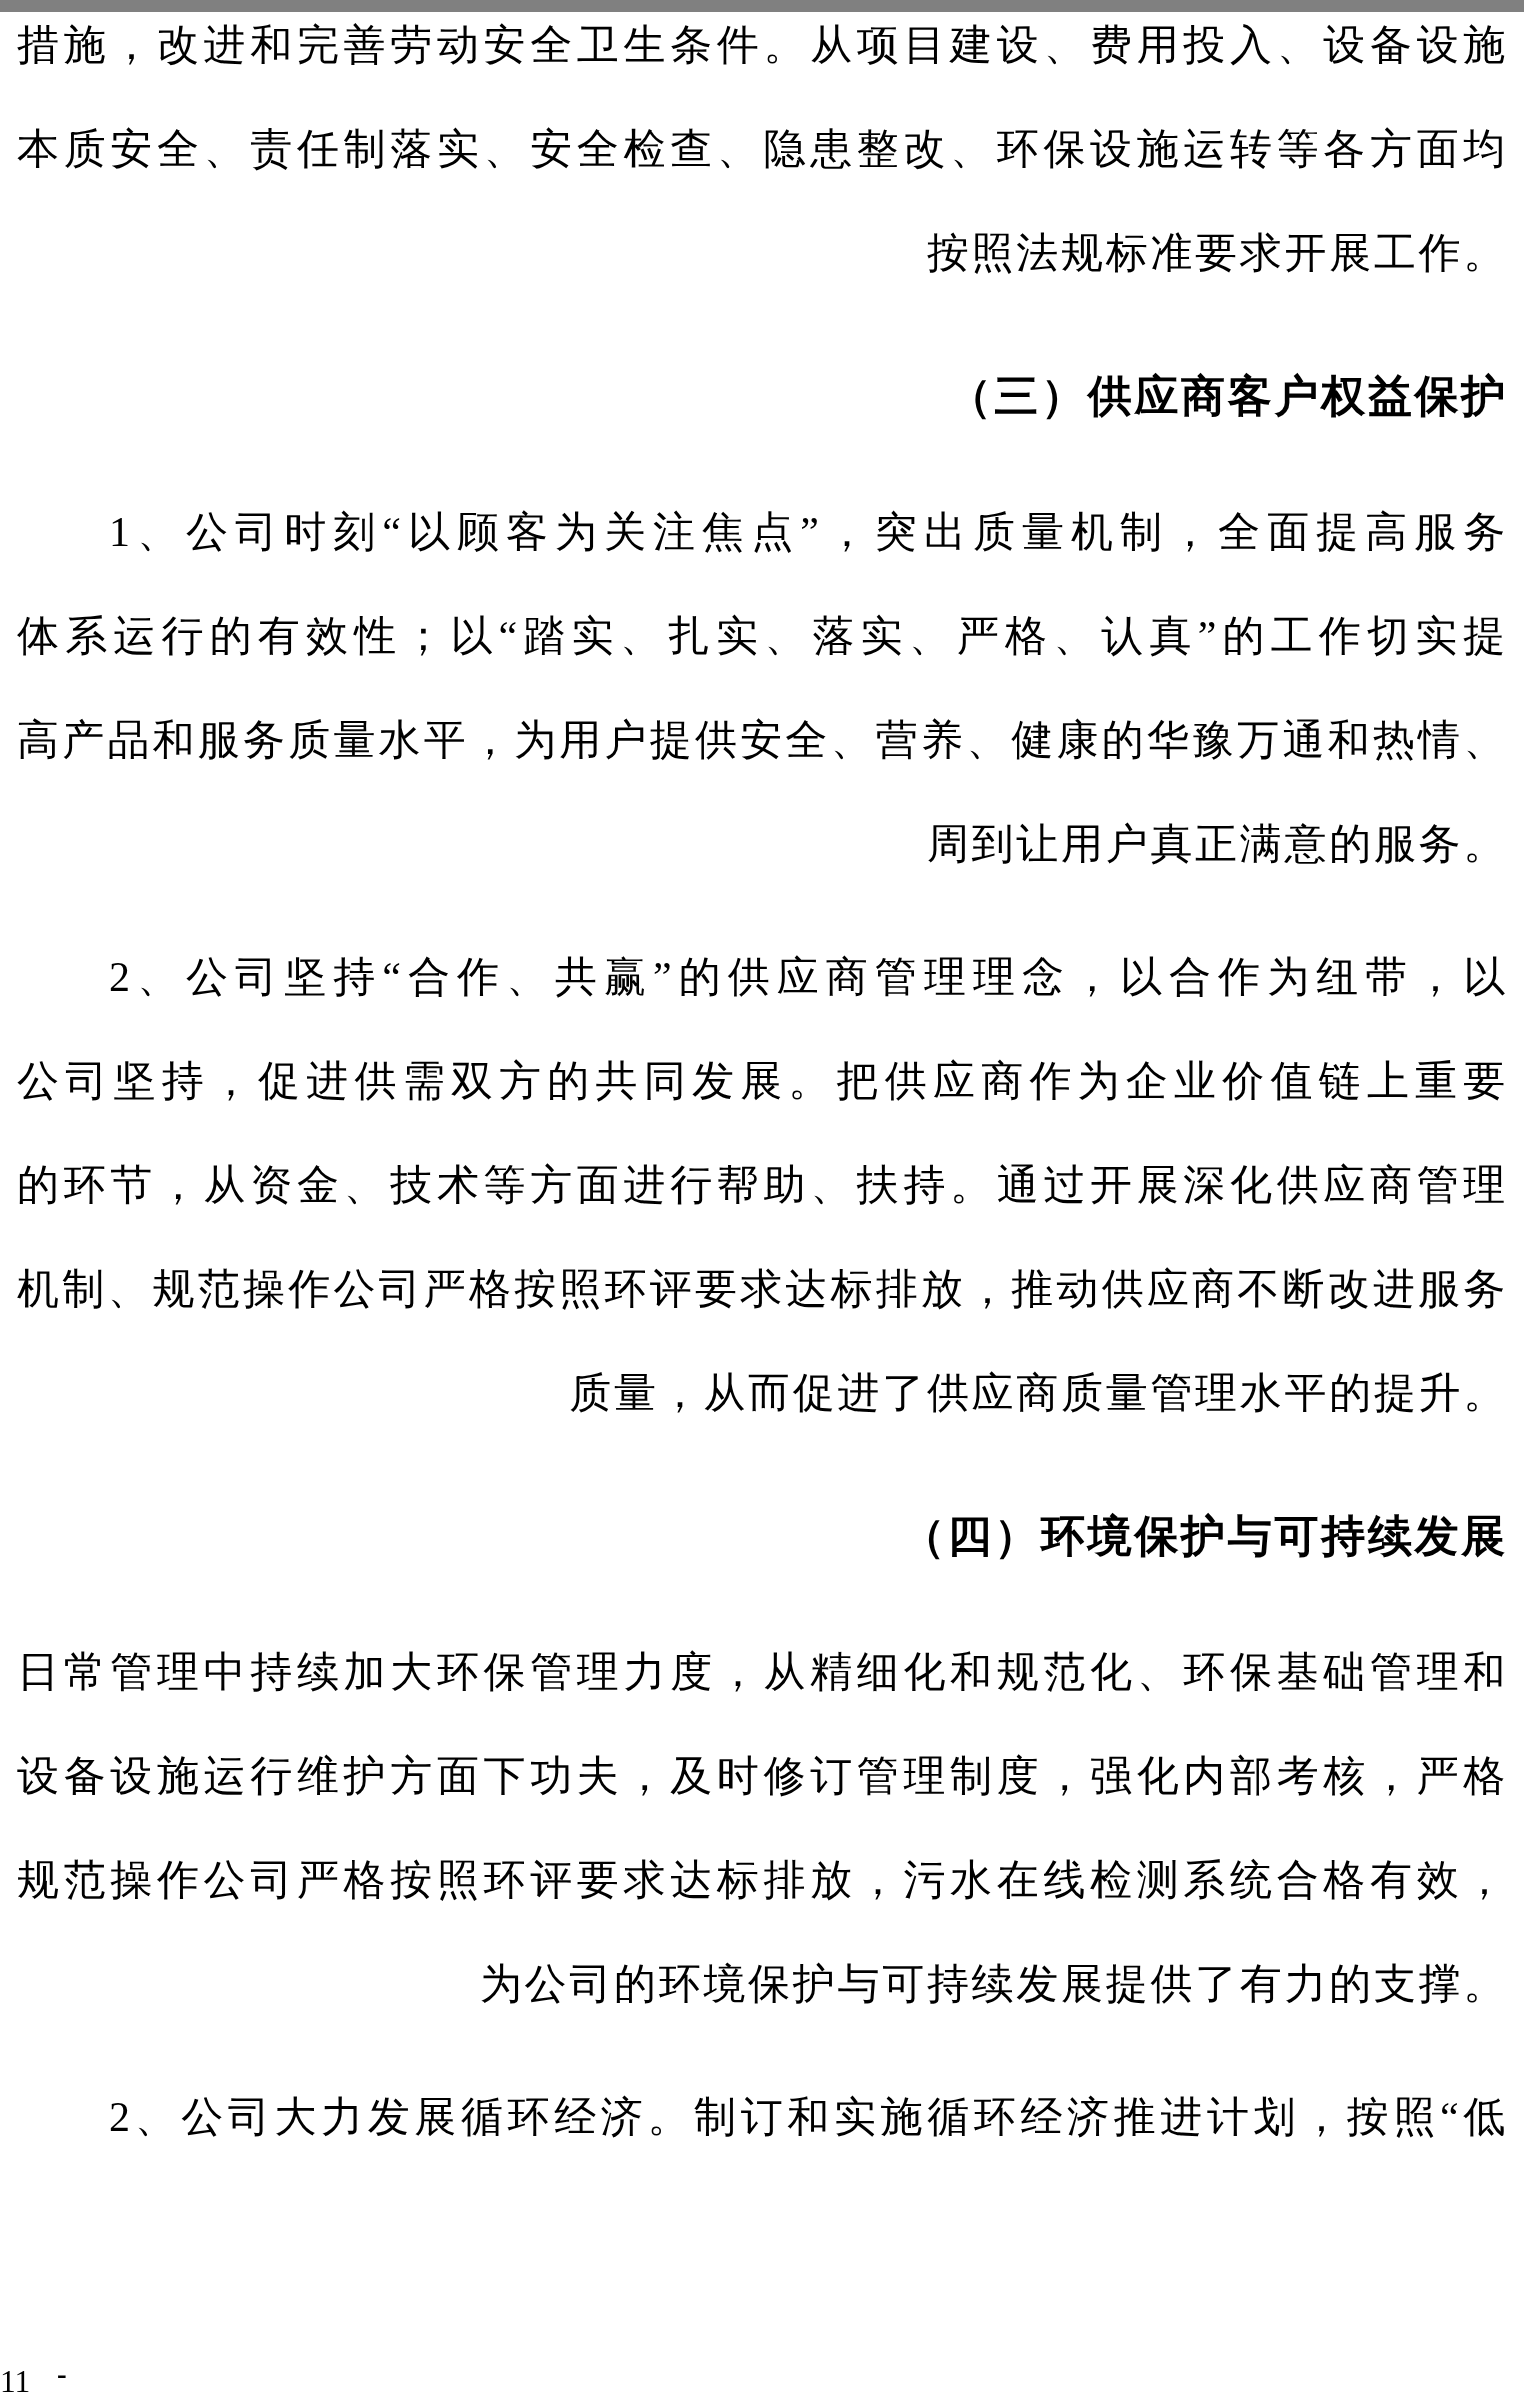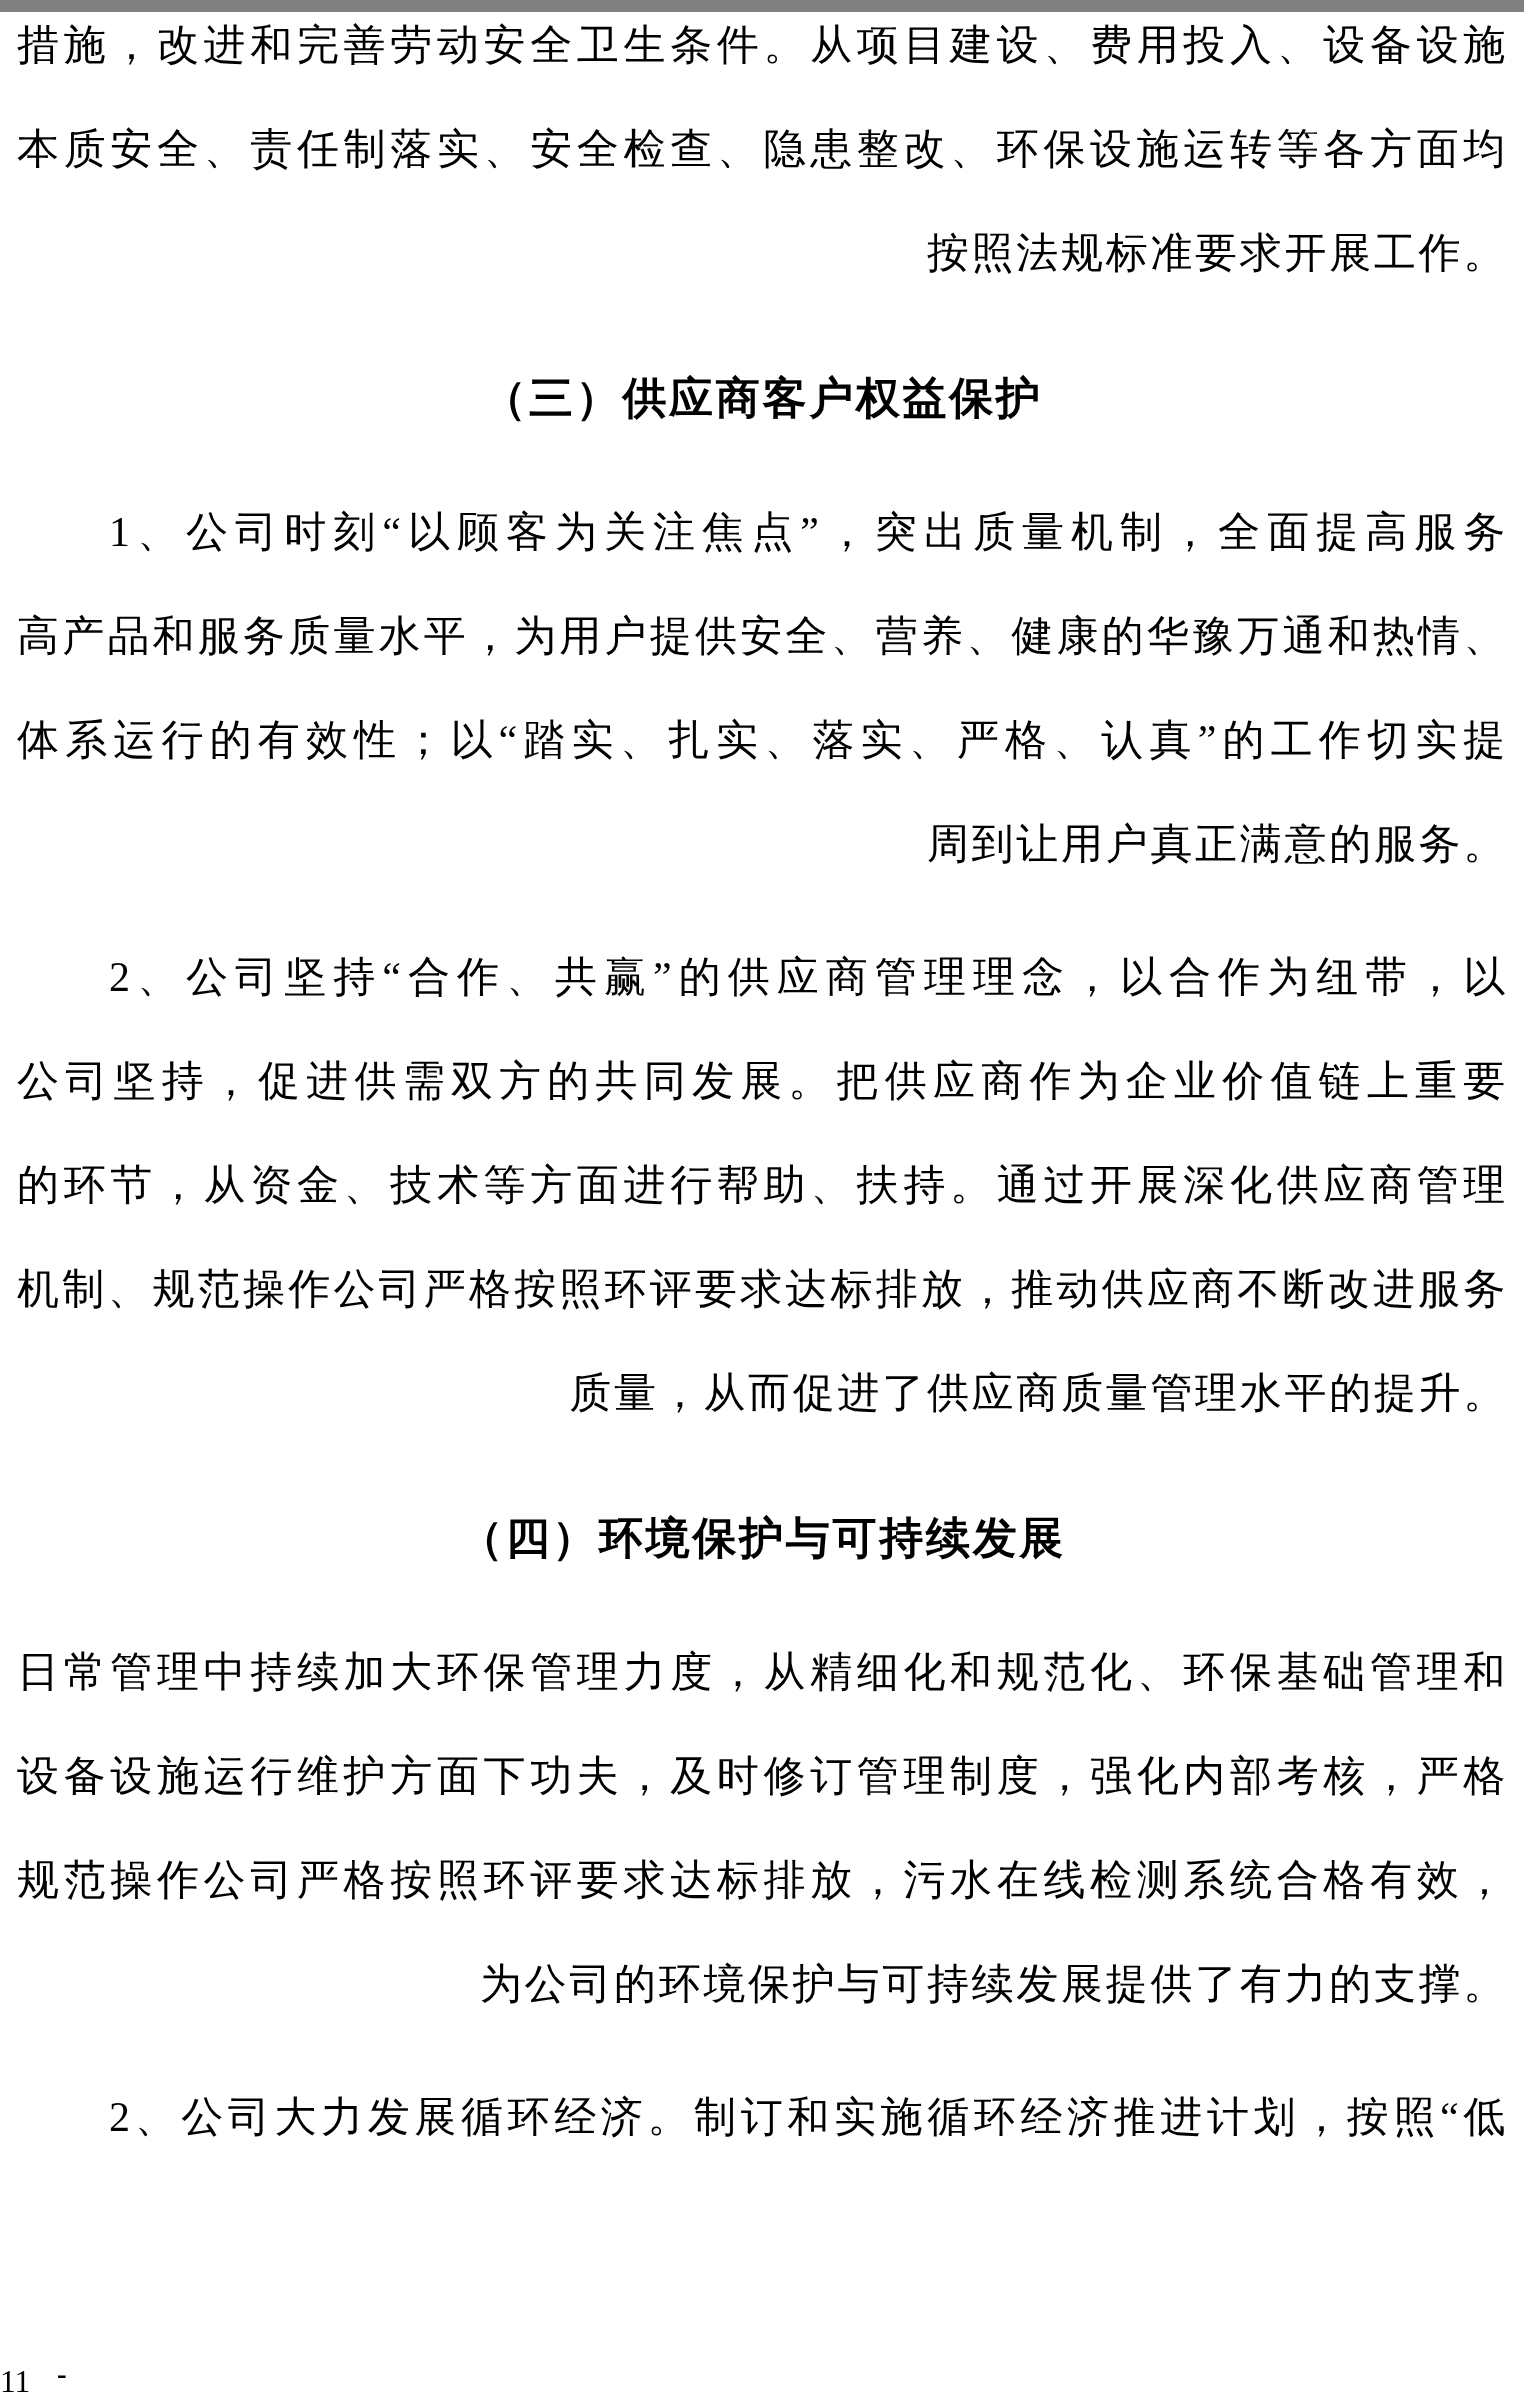--- a/index.html
+++ b/index.html
@@ -38,21 +38,22 @@
     overflow: hidden;
     height: 104px;
   }
   .line.indent { text-indent: 92px; }
   .heading {
     margin: 42px 0 0 0;
     font-size: 44px;
     font-weight: bold;
     letter-spacing: 2.7px;
     line-height: 104px;
-    text-align: center;
+    text-align: right;
+    font-family: Liberation Mono, monospace;
   }
   .footer-dash {
     position: absolute;
     left: 57px;
     top: 2348px;
     font-size: 29px;
     font-weight: bold;
     line-height: 29px;
   }
   .footer-page {
@@ -73,22 +74,22 @@
   <div class="body-text para-cont">
     <div class="line jl">措施，改进和完善劳动安全卫生条件。从项目建设、费用投入、设备设施</div>
     <div class="line jl">本质安全、责任制落实、安全检查、隐患整改、环保设施运转等各方面均</div>
     <div class="line">按照法规标准要求开展工作。</div>
   </div>
 
   <div class="heading">（三）供应商客户权益保护</div>
 
   <div class="body-text para">
     <div class="line jl indent">1、公司时刻“以顾客为关注焦点”，突出质量机制，全面提高服务</div>
+    <div class="line jl">体系运行的有效性；以“踏实、扎实、落实、严格、认真”的工作切实提</div>
     <div class="line jl">高产品和服务质量水平，为用户提供安全、营养、健康的华豫万通和热情、</div>
-    <div class="line jl">体系运行的有效性；以“踏实、扎实、落实、严格、认真”的工作切实提</div>
     <div class="line">周到让用户真正满意的服务。</div>
   </div>
 
   <div class="body-text para">
     <div class="line jl indent">2、公司坚持“合作、共赢”的供应商管理理念，以合作为纽带，以</div>
     <div class="line jl">公司坚持，促进供需双方的共同发展。把供应商作为企业价值链上重要</div>
     <div class="line jl">的环节，从资金、技术等方面进行帮助、扶持。通过开展深化供应商管理</div>
     <div class="line jl">机制、规范操作公司严格按照环评要求达标排放，推动供应商不断改进服务</div>
     <div class="line">质量，从而促进了供应商质量管理水平的提升。</div>
   </div>

